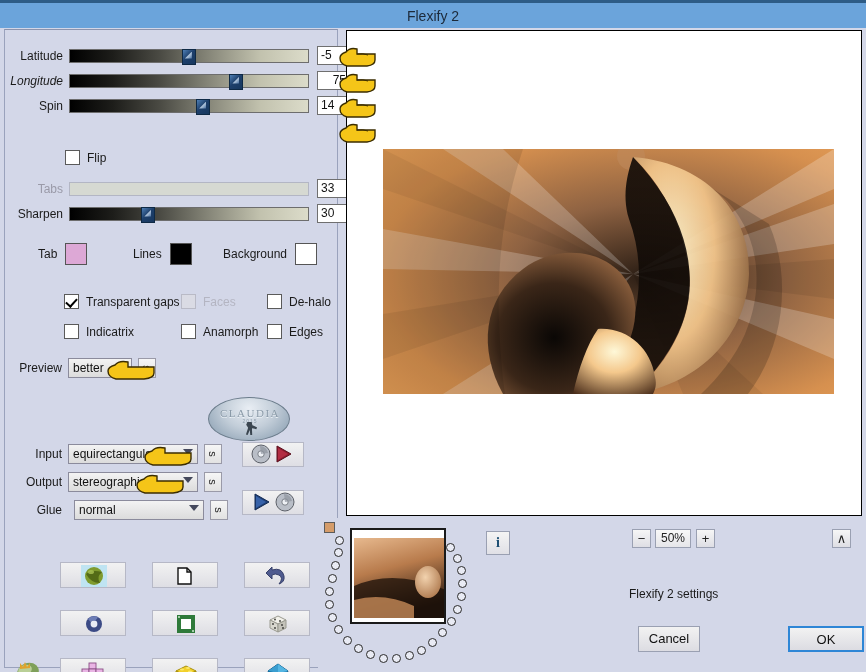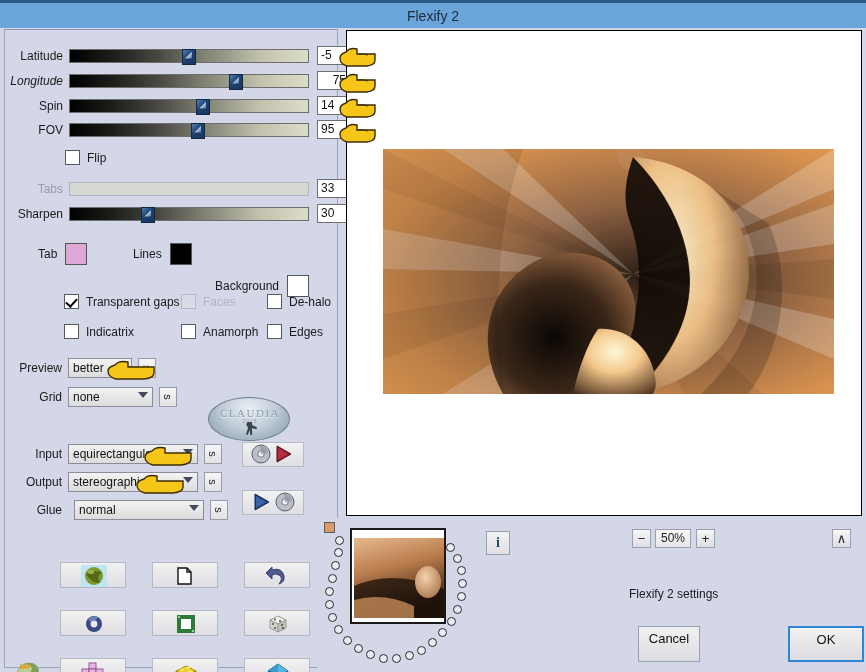--- a/index.html
+++ b/index.html
@@ -225,21 +225,21 @@
     border: 1px solid #9aa0b2;
     font-size: 13px; color:#222; text-align:center; line-height:17px;
   }
   .zval {
     width: 36px; height: 19px;
     background: linear-gradient(to bottom,#f8f8f8,#e6e6ea);
     border: 1px solid #9aa0b2;
     font-size: 12px; color:#222; text-align:center; line-height:17px;
   }
   .dlgbtn {
-    width: 62px; height: 36px;
+    width: 62px; height: 26px;
     background: linear-gradient(to bottom,#f2f2f2,#dcdce2);
     border: 1px solid #9aa0b2;
     text-align:center; line-height:24px;
     font-size: 13px; color:#111;
   }
   .dlgbtn.primary { border: 2px solid #2e86d6; }
   .statusline { font-size: 12px; color:#1a1a1a; }
 </style>
 </head>
 <body>
@@ -269,27 +269,20 @@
     </div>
 
     <div class="row" style="left:4px; top:66px;">
       <div class="lbl" style="width:54px;">Spin</div>
       <div class="slider" style="width:240px; margin-left:6px;">
         <div class="thumb" style="left:53%;"></div>
       </div>
       <div class="numbox" style="margin-left:8px;">14</div>
     </div>
 
-    <div class="row" style="left:4px; top:90px;">
-      <div class="lbl" style="width:54px;">FOV</div>
-      <div class="slider" style="width:240px; margin-left:6px;">
-        <div class="thumb" style="left:51%;"></div>
-      </div>
-      <div class="numbox" style="margin-left:8px;">95</div>
-    </div>
 
     <div class="row" style="left:60px; top:120px;">
       <div class="cb"></div>
       <div class="cbtext">Flip</div>
     </div>
 
     <div class="row" style="left:4px; top:149px;">
       <div class="lbl dim" style="width:54px;">Tabs</div>
       <div class="slider disabled" style="width:240px; margin-left:6px;"></div>
       <div class="numbox" style="margin-left:8px;">33</div>
@@ -304,21 +297,21 @@
     </div>
 
     <div class="row" style="left:33px; top:213px;">
       <div class="lbl">Tab</div>
       <div class="swatch" id="sw-tab" style="margin-left: 8px; background: rgb(221, 168, 214);"></div>
     </div>
     <div class="row" style="left:128px; top:213px;">
       <div class="lbl">Lines</div>
       <div class="swatch" id="sw-lines" style="margin-left: 8px; background: rgb(0, 0, 0);"></div>
     </div>
-    <div class="row" style="left:210px; top:213px;margin-top:32px;">
+    <div class="row" style="left:218px; top:213px;">
       <div class="lbl">Background</div>
       <div class="swatch" id="sw-bg" style="margin-left: 8px; background: rgb(255, 255, 255);"></div>
     </div>
 
     <div class="row" style="left:59px; top:264px;">
       <div class="cb checked"></div>
       <div class="cbtext">Transparent gaps</div>
     </div>
     <div class="row" style="left:176px; top:264px;">
       <div class="cb dim"></div>
@@ -339,28 +332,20 @@
     </div>
     <div class="row" style="left:262px; top:294px;">
       <div class="cb"></div>
       <div class="cbtext">Edges</div>
     </div>
 
     <div class="row" style="left:9px; top:328px;">
       <div class="lbl" style="width:48px;">Preview</div>
       <div class="combo" style="width:64px; margin-left:6px;">
         <span>better</span>
-        <span class="caret"></span>
-      </div>
-      <div class="sbtn" style="margin-left:6px;"><span>s</span></div>
-    </div>
-    <div class="row" style="left:9px; top:357px;">
-      <div class="lbl" style="width:48px;">Grid</div>
-      <div class="combo" style="width:85px; margin-left:6px;">
-        <span>none</span>
         <span class="caret"></span>
       </div>
       <div class="sbtn" style="margin-left:6px;"><span>s</span></div>
     </div>
 
     <div class="claudia" style="left:203px; top:367px;">
       <div class="ctext">CLAUDIA</div>
       <div class="csub">2015</div>
       <div class="cfig"></div>
     </div>

